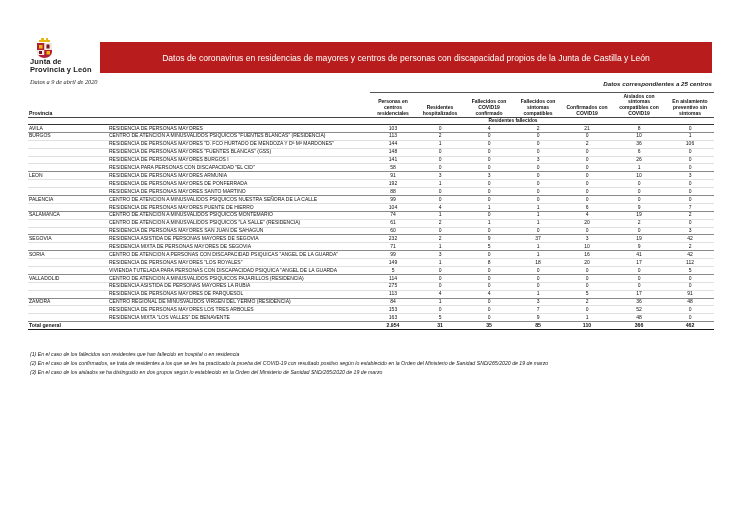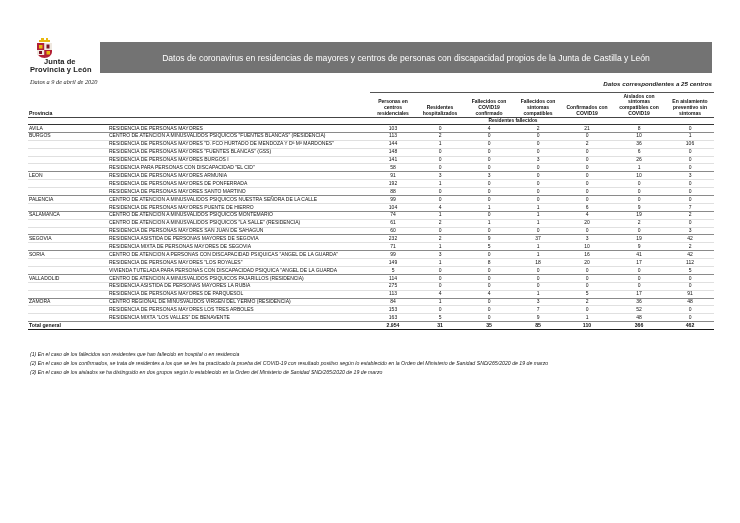--- a/index.html
+++ b/index.html
@@ -3,21 +3,21 @@
 <meta charset="utf-8">
 <style>
   html,body{margin:0;padding:0;background:#e9e9e9;}
   .page{position:relative;width:740px;height:523px;background:#ffffff;margin:0 auto;
         font-family:"Liberation Sans",sans-serif;color:#111;overflow:hidden;}
 
   
   .logo-block{position:absolute;left:30px;top:38px;width:78px;}
   .emblem{display:block;margin-left:6px;}
   .logo-text{font-weight:bold;font-size:7.5px;line-height:8px;color:#1a1a1a;letter-spacing:0.1px;}
-  .logo-text .l1{margin-left:14px;}
+  .logo-text .l1{}
   .date-note{font-family:"Liberation Serif",serif;font-style:italic;font-size:6.3px;color:#222;margin-top:4px;white-space:nowrap;}
 
   
   .banner{position:absolute;left:100px;top:42px;width:612px;height:31px;background:#9e2745;
           color:#ffffff;display:flex;align-items:center;justify-content:center;
           font-size:8.6px;text-align:center;padding:0 14px;box-sizing:border-box;}
 
   .centers-note{position:absolute;right:28px;top:80px;font-size:6.2px;font-weight:bold;font-style:italic;color:#222;}
 
   
@@ -60,21 +60,21 @@
       <rect x="3" y="13" width="3" height="3" fill="#7a1226"></rect>
       <rect x="10.5" y="13" width="3.5" height="3.5" fill="#e8b80e"></rect>
     </svg>
     <div class="logo-text">
       <div class="l1">Junta de</div>
       <div class="l2">Provincia y León</div>
     </div>
     <div class="date-note">Datos a 9 de abril de 2020</div>
   </div>
 
-  <div class="banner" style="background: #737373;">
+  <div class="banner" style="background: #b91c1c;">
     <span>Datos de coronavirus en residencias de mayores y centros de personas con discapacidad propios de la Junta de Castilla y León</span>
   </div>
 
   <div class="centers-note">Datos correspondientes a 25 centros</div>
 
   <div class="table-wrap">
     <table>
       <colgroup>
         <col style="width:80px">
           <col style="width:262px">

